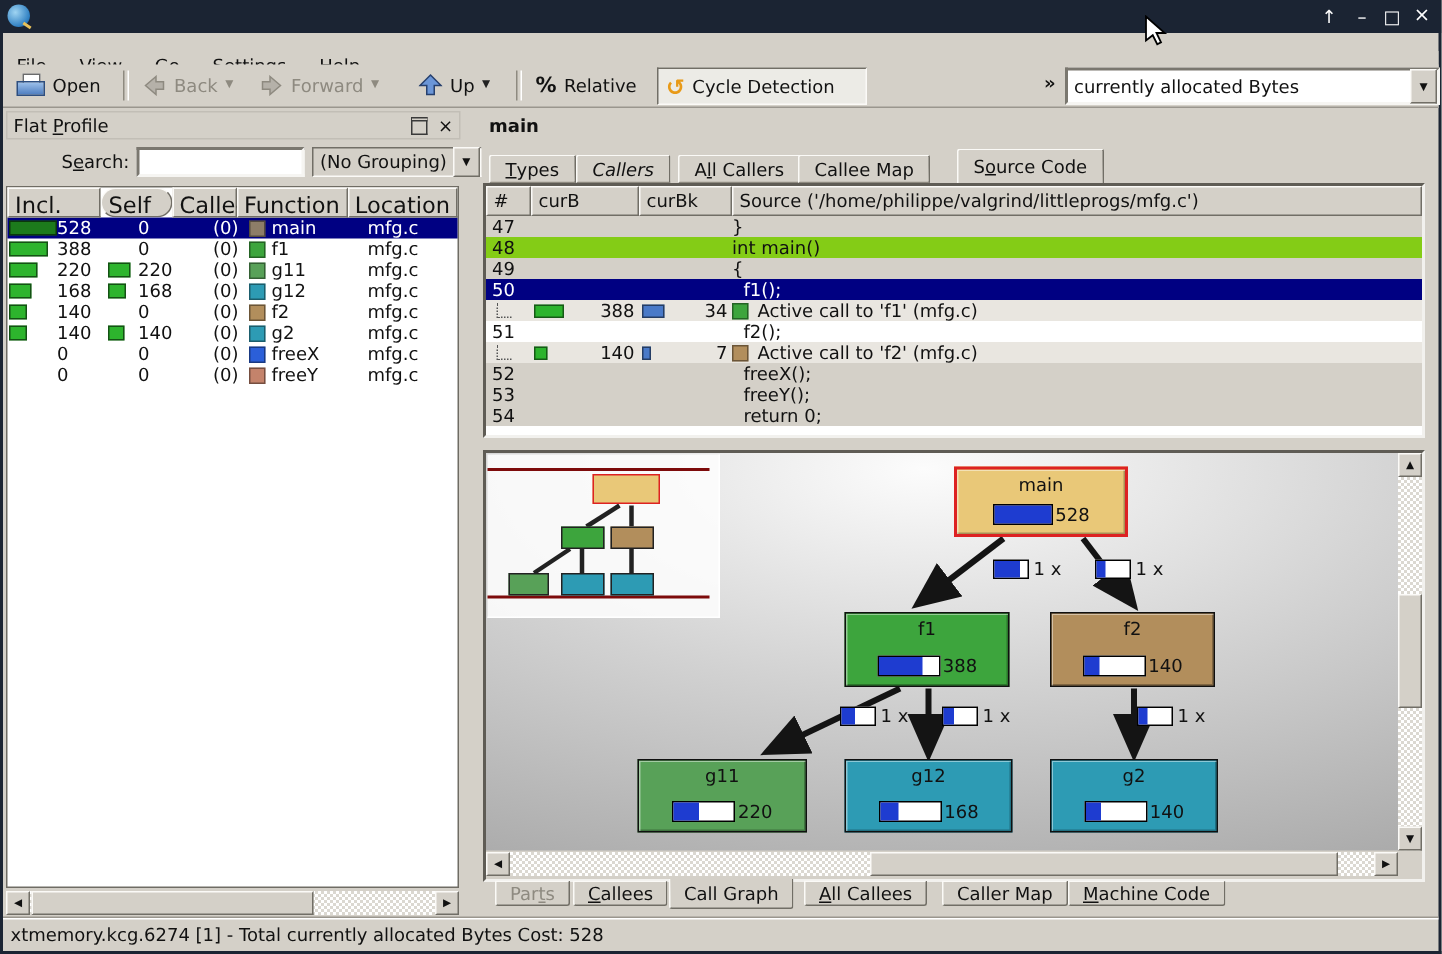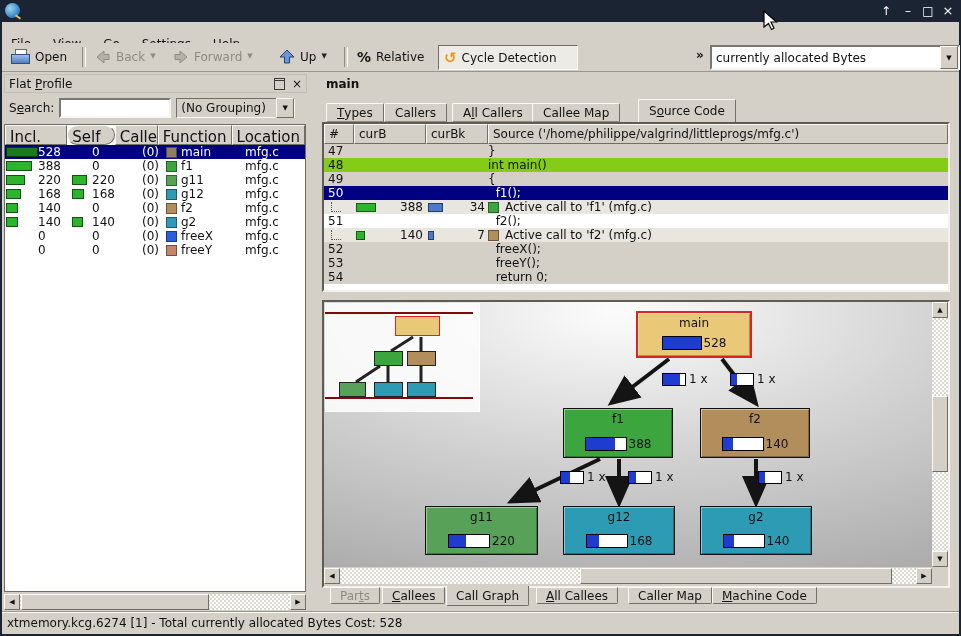--- a/index.html
+++ b/index.html
@@ -158,21 +158,21 @@
     </div>
   </div>
 
   <div class="abs dockhead">
     <span>Flat <u>P</u>rofile</span>
     <span class="sp"></span>
     <span class="floaticon"></span>
     <span style="font-size:12px;">×</span>
   </div>
   <div class="abs srchrow">
-    <span style="padding-left:5px;">S<u>e</u>arch:</span>
+    <span style="padding-left:5px;margin-left:32px;">S<u>e</u>arch:</span>
     <input class="well" style="width: 112px; height: 20px; box-sizing: border-box; font: inherit; padding: 0px 3px; outline: none;" value="">
     <div class="combo s3d" style="width:119px;height:20px;background:#d4d0c8;box-sizing:border-box;">
       <span class="cfield">(No Grouping)</span>
       <span class="cbtn r3d">▼</span>
     </div>
   </div>
 
   <div class="abs fp-list">
     <div class="fp-head">
       <span class="r3d c0">Incl.</span>
@@ -333,21 +333,21 @@
   <div class="abs hscroll" style="left:4px;top:594px;width:302px;height:16px;">
     <span class="sbtn r3d" style="left:0;top:0;">◀</span>
     <span class="sthumb r3d" style="left:17px;top:0;width:188px;"></span>
     <span class="sbtn r3d" style="right:0;top:0;">▶</span>
   </div>
 
   <div class="abs fn-title">main</div>
 
   <div class="abs tabbar">
     <span class="tab" style="left:4px;"><u>T</u>ypes</span>
-    <span class="tab" style="left:62px;">Callers</span>
+    <span class="tab" style="left:62px;font-style:italic;">Callers</span>
     <span class="tab" style="left:130px;">A<u>l</u>l Callers</span>
     <span class="tab" style="left:210px;">Callee Map</span>
     <span class="tab active" style="left:316px;">S<u>o</u>urce Code</span>
   </div>
 
   <div class="abs srcpanel">
     <div class="src-head">
       <span class="r3d sc0">#</span>
       <span class="r3d sc1">curB</span>
       <span class="r3d sc2">curBk</span>

